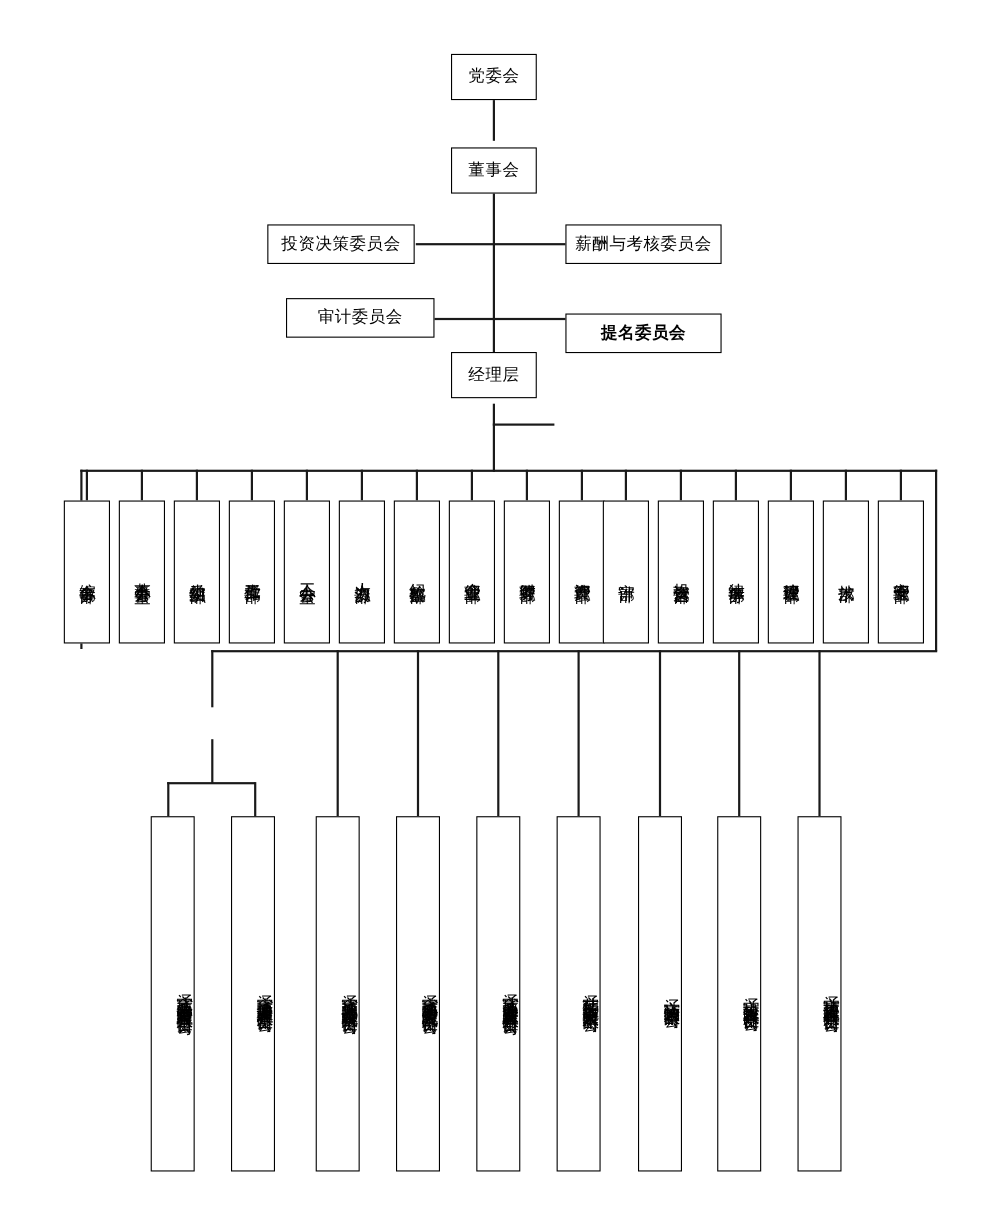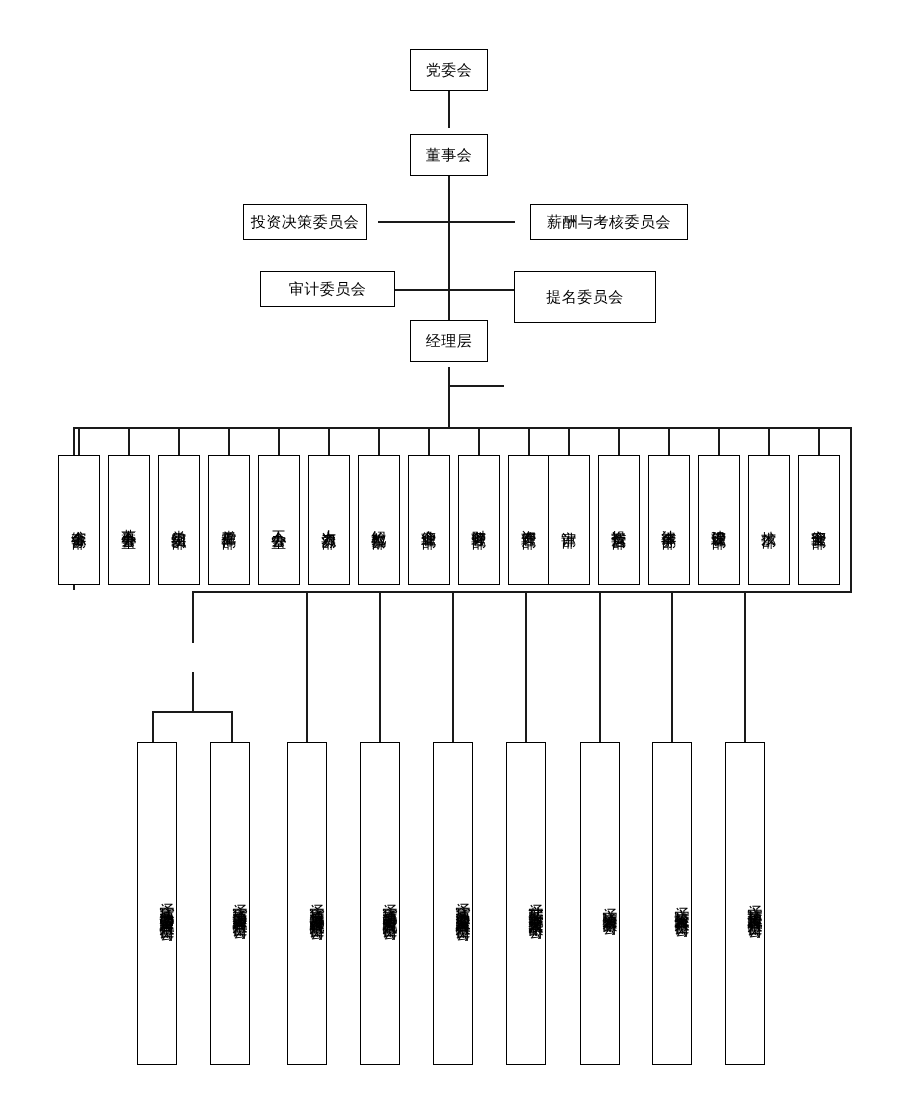--- a/index.html
+++ b/index.html
@@ -137,25 +137,25 @@
       <div class="line v" style="left: 671px; top: 591px; height: 151px;"></div>
       <div class="node vert-sub" style="left: 652px; top: 742px; width: 40px; height: 323px;">辽宁交投投资有限责任公司</div>
       <div class="line v" style="left: 744px; top: 591px; height: 151px;"></div>
       <div class="node vert-sub" style="left: 725px; top: 742px; width: 40px; height: 323px;">辽宁交投环境工程有限责任公司</div>
     </div>
 
   <div class="node horiz" style="left:410px; top:49px; width:78px; height:42px;">党委会</div>
 
   <div class="node horiz" style="left:410px; top:134px; width:78px; height:42px;">董事会</div>
 
-  <div class="node horiz" style="left:243px; top:204px; width:124px; height:36px;">投资决策委员会</div>
+  <div class="node horiz" style="left:243px; top:204px; width:134px; height:36px;">投资决策委员会</div>
 
-  <div class="node horiz" style="left:514px; top:204px; width:158px; height:36px;margin-left:16px;">薪酬与考核委员会</div>
+  <div class="node horiz" style="left:514px; top:204px; width:142px; height:36px;">薪酬与考核委员会</div>
 
   <div class="node horiz" style="left:260px; top:271px; width:135px; height:36px;">审计委员会</div>
 
-  <div class="node horiz" style="left:514px; top:271px; width:142px; height:52px;">提名委员会</div>
+  <div class="node horiz" style="left:514px; top:285px; width:142px; height:36px;font-weight:bold;">提名委员会</div>
 
   <div class="node horiz" style="left:410px; top:320px; width:78px; height:42px;">经理层</div>
 
 
 
 </div>
 
 </body></html>

